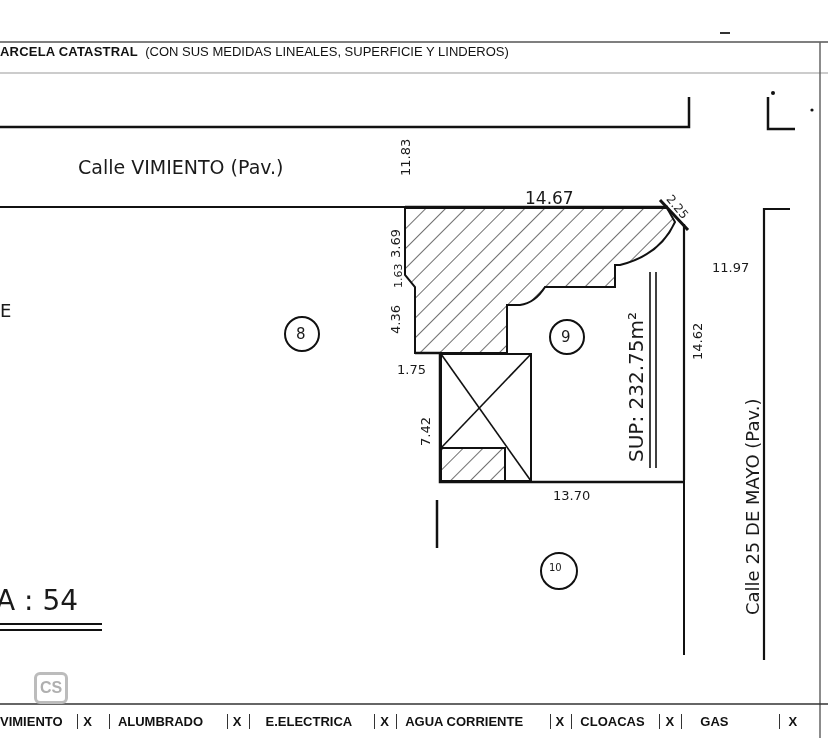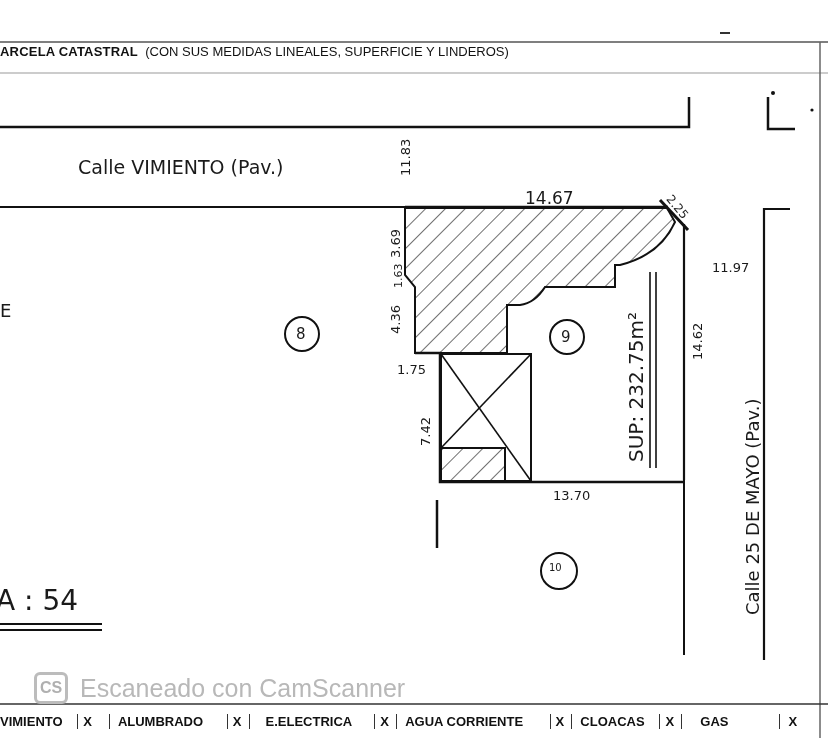--- a/index.html
+++ b/index.html
@@ -3,21 +3,21 @@
 <meta charset="utf-8">
 <style>
   html, body { margin:0; padding:0; background:#fff; }
   body { width:828px; height:738px; position:relative; overflow:hidden; font-family:"Liberation Sans", sans-serif; color:#111; }
   .abs { position:absolute; }
   .header-text { left:0; top:44px; font-size:13px; white-space:nowrap; }
   .header-text b { font-weight:bold; letter-spacing:0.2px; }
   .hand { font-family:"DejaVu Sans", sans-serif; color:#1a1a1a; }
   .footer-row { left:0; top:704px; height:34px; width:828px; display:flex; align-items:center; font-size:13px; font-weight:bold; }
   .footer-row span { display:inline-block; }
-  .watermark { left:34px; top:672px; display:flex; align-items:center; color:#b8b8b8; font-size:25px; font-family:"Liberation Sans", sans-serif; }
+  .watermark { left:34px; top:672px; display:flex; align-items:center; color:#b8b8b8; font-size:25px; font-family:"Liberation Sans", sans-serif;gap:40px; }
   .cs-logo { width:34px; height:32px; border:3px solid #bcbcbc; border-radius:6px; box-sizing:border-box; font-size:16px; font-weight:bold; display:flex; align-items:center; justify-content:center; margin-right:12px; color:#b0b0b0; }
 </style>
 </head>
 <body>
 
 <svg class="abs" style="left:0;top:0" width="828" height="738">
   <defs>
     <pattern id="hatch" patternUnits="userSpaceOnUse" width="14" height="14" patternTransform="rotate(45)">
       <line x1="0" y1="0" x2="0" y2="14" stroke="#222" stroke-width="1.3"></line>
     </pattern>
@@ -92,21 +92,20 @@
 
 <div class="abs hand" style="left:296px;top:325px;font-size:15px;">8</div>
 <div class="abs hand" style="left:561px;top:328px;font-size:15px;">9</div>
 <div class="abs hand" style="left:549px;top:562px;font-size:10px;">10</div>
 
 <div class="abs hand" style="left:0px;top:300px;font-size:18px;">E</div>
 <div class="abs hand" style="left:-4px;top:584px;font-size:28px;">A : 54</div>
 
 <div class="abs watermark">
   <div class="cs-logo">CS</div>
-  <span>Escaneado con CamScanner</span>
 </div>
 
 <div class="abs footer-row">
   <span style="width:78px;padding-left:0">VIMIENTO</span>
   <span style="width:26px;border-left:1px solid #333;padding-left:5px">X</span>
   <span style="width:110px;border-left:1px solid #333;padding-left:8px">ALUMBRADO</span>
   <span style="width:16px;border-left:1px solid #333;padding-left:5px">X</span>
   <span style="width:110px;border-left:1px solid #333;padding-left:16px">E.ELECTRICA</span>
   <span style="width:16px;border-left:1px solid #333;padding-left:5px">X</span>
   <span style="width:146px;border-left:1px solid #333;padding-left:8px">AGUA CORRIENTE</span>

